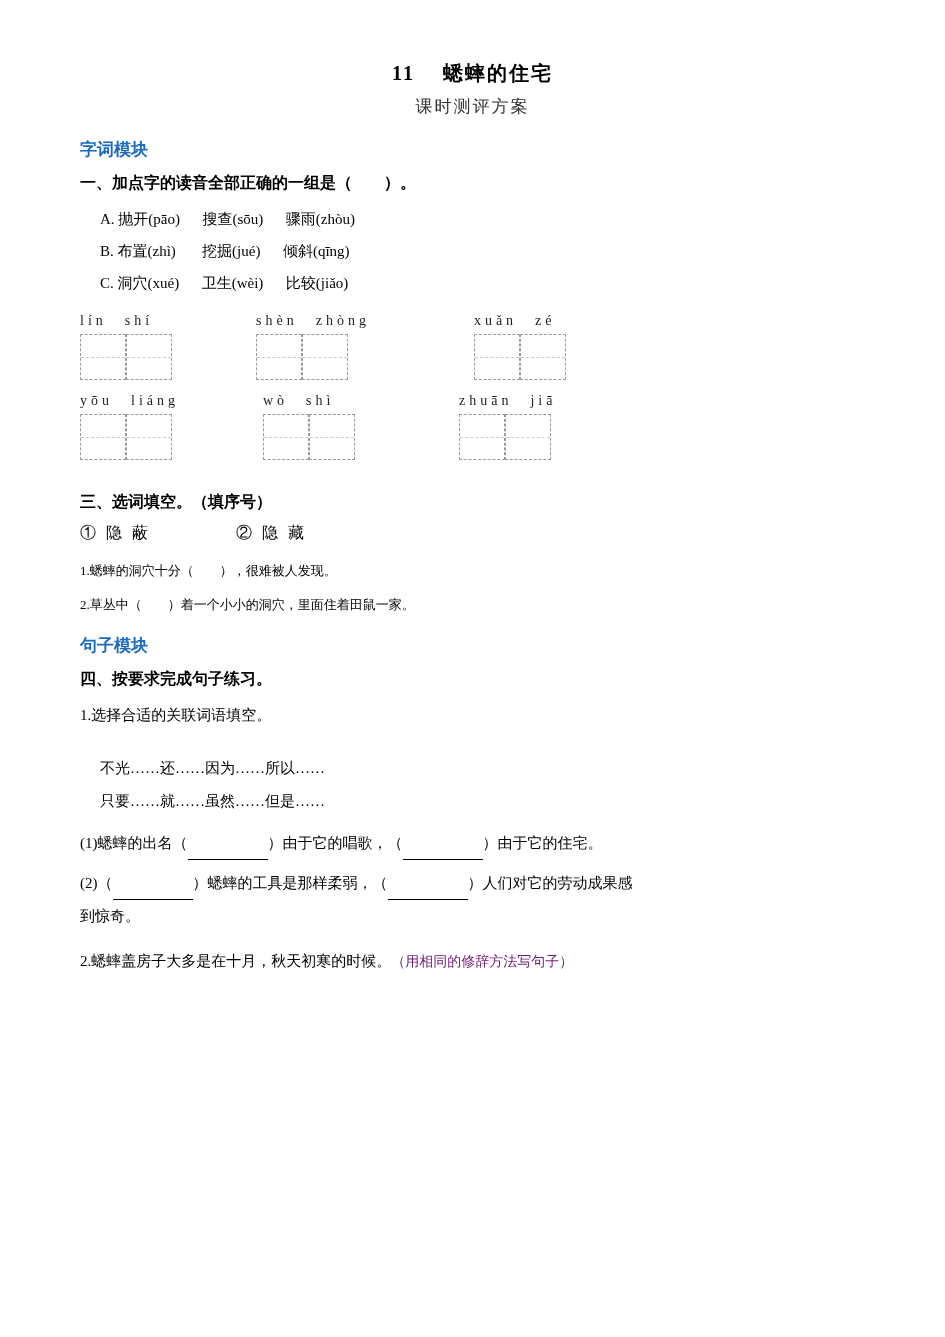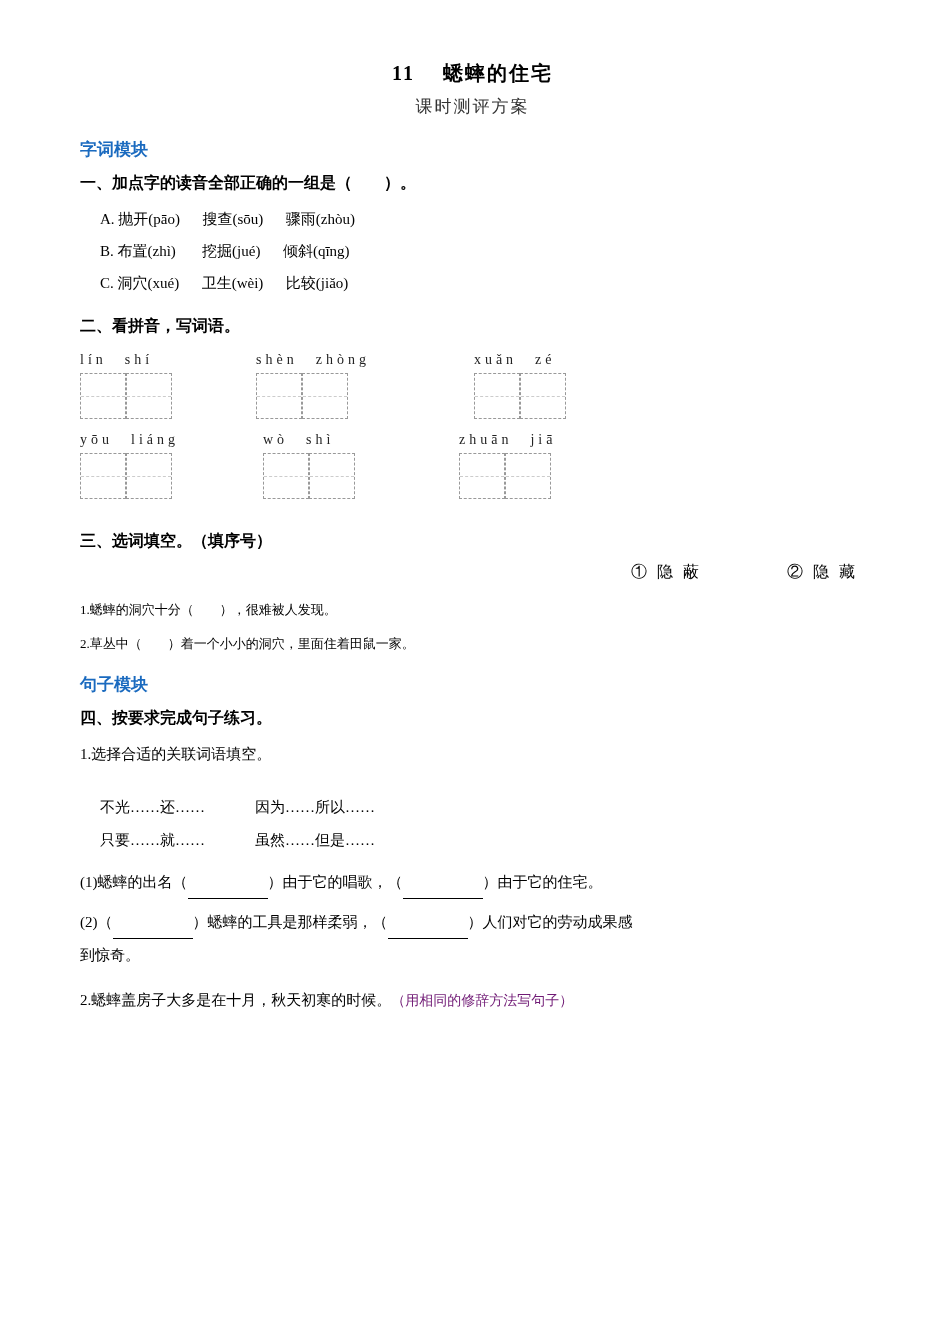--- a/index.html
+++ b/index.html
@@ -95,34 +95,33 @@
       top: 50%;
       width: 100%;
       border-top: 1px dashed #ccc;
     }
     
     .two-char .char-box {
       width: 46px;
     }
     
     .section3-header {
-      text-align: right;
+      text-align: left;
       font-size: 16px;
       margin: 10px 0 14px 0;
       letter-spacing: 10px;
     }
     .fill-line {
       font-size: 13px;
       margin-bottom: 8px;
       line-height: 2;
     }
     
     .connective-block {
       display: flex;
-      gap: 50px;
       margin: 8px 0 8px 20px;
       font-size: 15px;
       line-height: 2.2;
     }
     .connective-col {
       display: flex;
       flex-direction: column;
     }
     .sentence-fill {
       font-size: 15px;
@@ -168,23 +167,20 @@
       &nbsp;&nbsp;&nbsp;&nbsp;&nbsp;&nbsp;挖掘<span style="font-family:'Times New Roman',serif;">(jué)</span>
       &nbsp;&nbsp;&nbsp;&nbsp;&nbsp;倾斜<span style="font-family:'Times New Roman',serif;">(qīng)</span>
     </div>
     <div class="option-row">
       C.&nbsp;洞穴<span style="font-family:'Times New Roman',serif;">(xué)</span>
       &nbsp;&nbsp;&nbsp;&nbsp;&nbsp;卫生<span style="font-family:'Times New Roman',serif;">(wèi)</span>
       &nbsp;&nbsp;&nbsp;&nbsp;&nbsp;比较<span style="font-family:'Times New Roman',serif;">(jiǎo)</span>
     </div>
   </div>
 
-  <div class="question-title" style="margin-top:18px;">
-    二、看拼音，写词语。
-  </div>
   <div class="pinyin-section">
 
     <div class="pinyin-grid-row">
 
       <div class="pinyin-group">
         <div class="pinyin-label">lín　shí</div>
         <div class="char-boxes two-char">
           <div class="char-box"></div>
           <div class="char-box"></div>
         </div>

